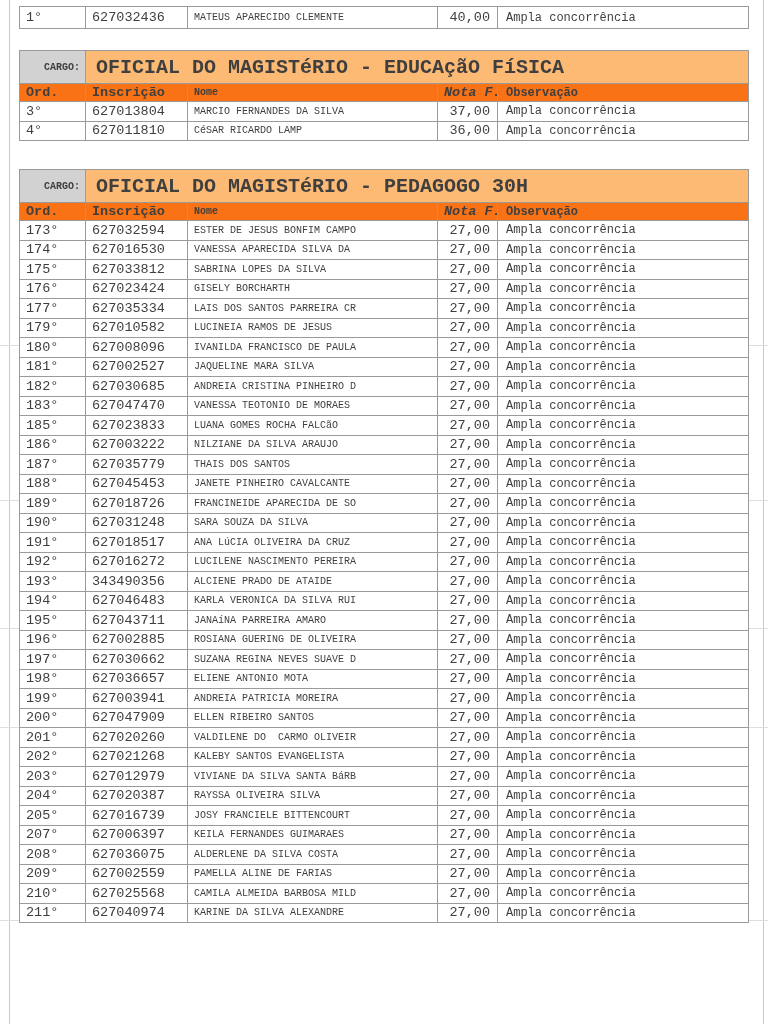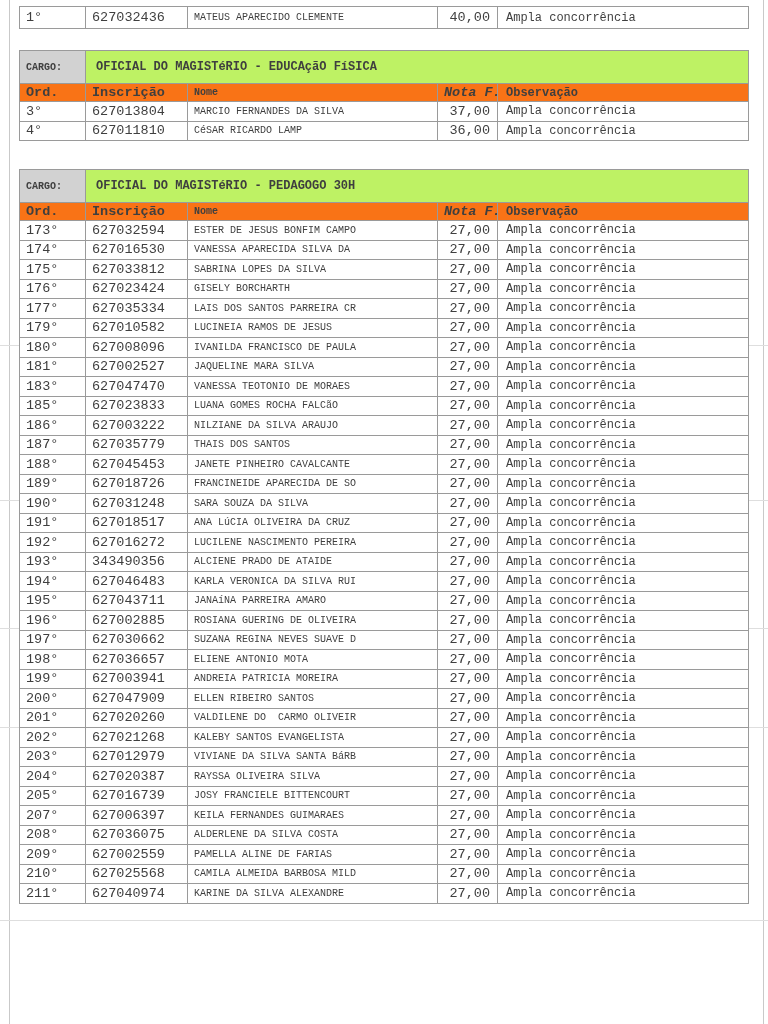--- a/index.html
+++ b/index.html
@@ -22,22 +22,22 @@
   .c-ord {padding-left:6px;font-size:13.5px;}
   .c-insc{padding-left:6px;font-size:13.5px;}
   .c-nome{padding-left:6px;font-size:10px;margin-top:48px;}
   .c-nota{padding-right:7px;font-size:13.5px;text-align:right;}
   .c-obs {padding-left:8px;font-size:12px;}
 
   tbody td{height:19.5px;}
   .t-cont tbody td{height:22px;}
 
   
-  .cargo-label{background:#d2d2d2;font-size:10px;font-weight:bold;padding-left:6px;height:27px;}
-  .cargo-title{background:#bef264;font-size:12px;font-weight:bold;padding-left:10px;height:33px;}
+  .cargo-label{background:#d2d2d2;font-size:10px;font-weight:bold;padding-left:24px;height:27px;}
+  .cargo-title{background:#fdba74;font-size:20px;font-weight:bold;padding-left:10px;height:33px;}
 
   
   th{background:#f97316;font-weight:bold;text-align:left;height:17px;font-size:12px;}
   th.c-nota{text-align:left;padding-left:6px;font-style:italic;}
 
   .tbl{margin:0;}
   .tbl-0{margin-top:6px;}
   .tbl-1{margin-top:21px;}
   .tbl-2{margin-top:28px;}
 </style>
@@ -186,20 +186,27 @@
             <td class="c-obs">Ampla concorrência</td>
           </tr>
           <tr>
             <td class="c-ord">181°</td>
             <td class="c-insc">627002527</td>
             <td class="c-nome">JAQUELINE MARA SILVA</td>
             <td class="c-nota">27,00</td>
             <td class="c-obs">Ampla concorrência</td>
           </tr>
           <tr>
+            <td class="c-ord">182°</td>
+            <td class="c-insc">627030685</td>
+            <td class="c-nome">ANDREIA CRISTINA PINHEIRO D</td>
+            <td class="c-nota">27,00</td>
+            <td class="c-obs">Ampla concorrência</td>
+          </tr>
+          <tr>
             <td class="c-ord">183°</td>
             <td class="c-insc">627047470</td>
             <td class="c-nome">VANESSA TEOTONIO DE MORAES</td>
             <td class="c-nota">27,00</td>
             <td class="c-obs">Ampla concorrência</td>
           </tr>
           <tr>
             <td class="c-ord">185°</td>
             <td class="c-insc">627023833</td>
             <td class="c-nome">LUANA GOMES ROCHA FALCãO</td>

